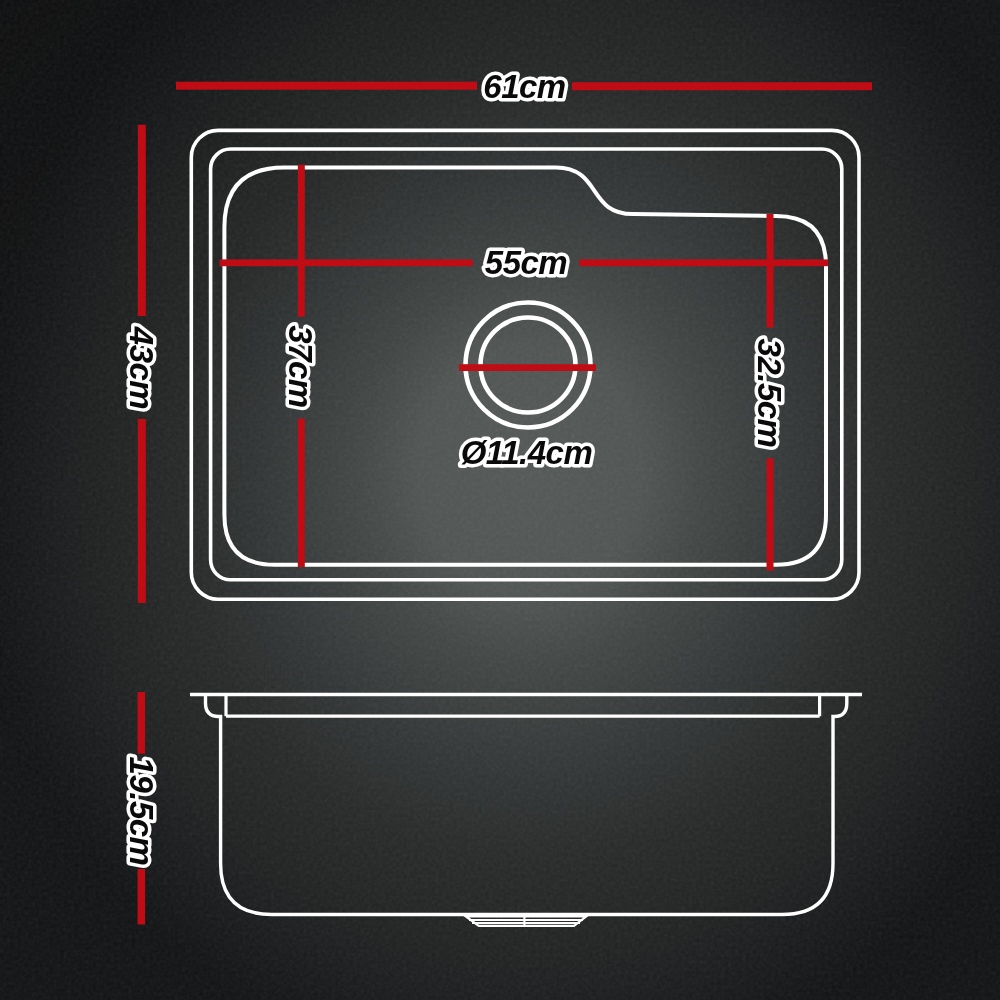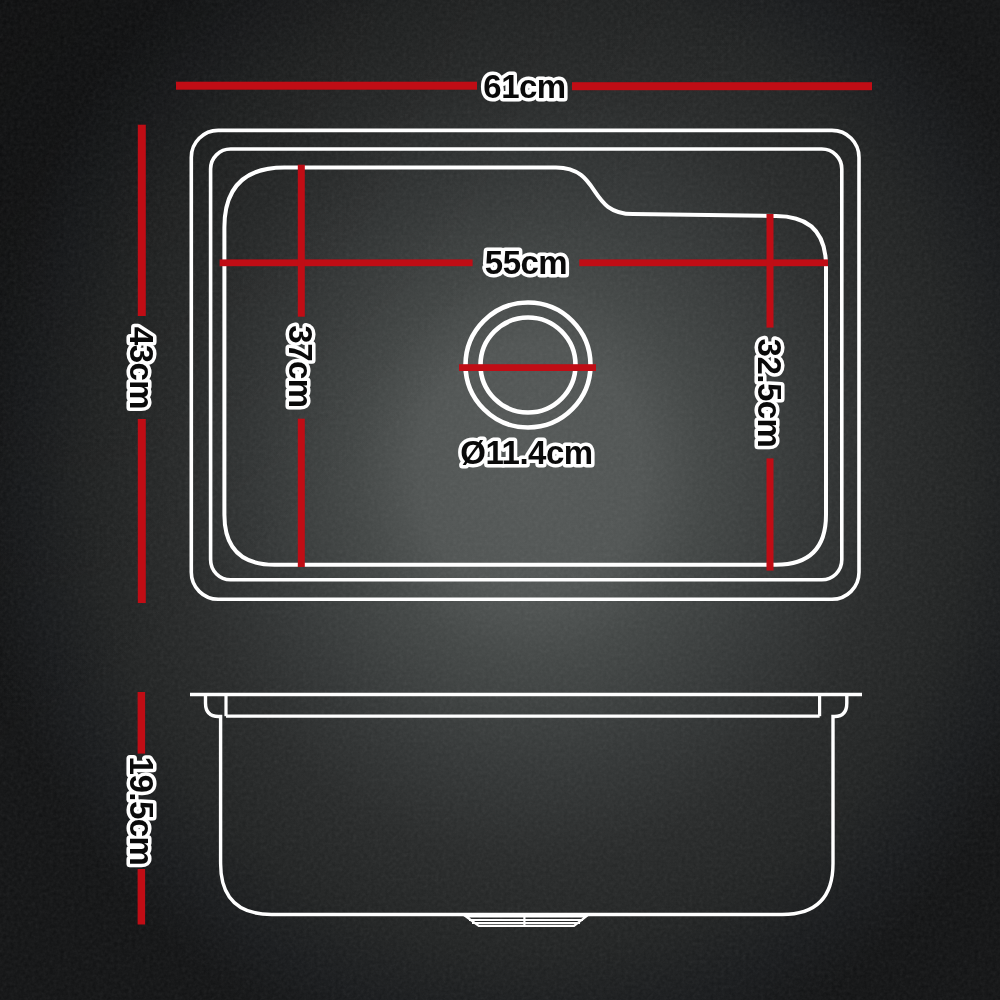--- a/index.html
+++ b/index.html
@@ -1,16 +1,16 @@
 <!DOCTYPE html>
 <html><head>
 <meta charset="utf-8">
 <style>
   html,body{margin:0;padding:0;background:#141518;}
-  #stage{width:1000px;height:1000px;position:relative;overflow:hidden;}
+  #stage{width:1000px;height:1000px;position:relative;overflow:hidden;font-style:italic;}
   svg{display:block;}
   text{font-family:"Liberation Sans",sans-serif;font-weight:bold;}
 </style>
 </head>
 <body>
 <div id="stage">
 <svg width="1000" height="1000" viewBox="0 0 1000 1000">
   <defs>
     <radialGradient id="bg" gradientUnits="userSpaceOnUse" cx="0" cy="0" r="1" gradientTransform="translate(530,470) scale(560,620)">
       <stop offset="0%" stop-color="#545857"></stop>

